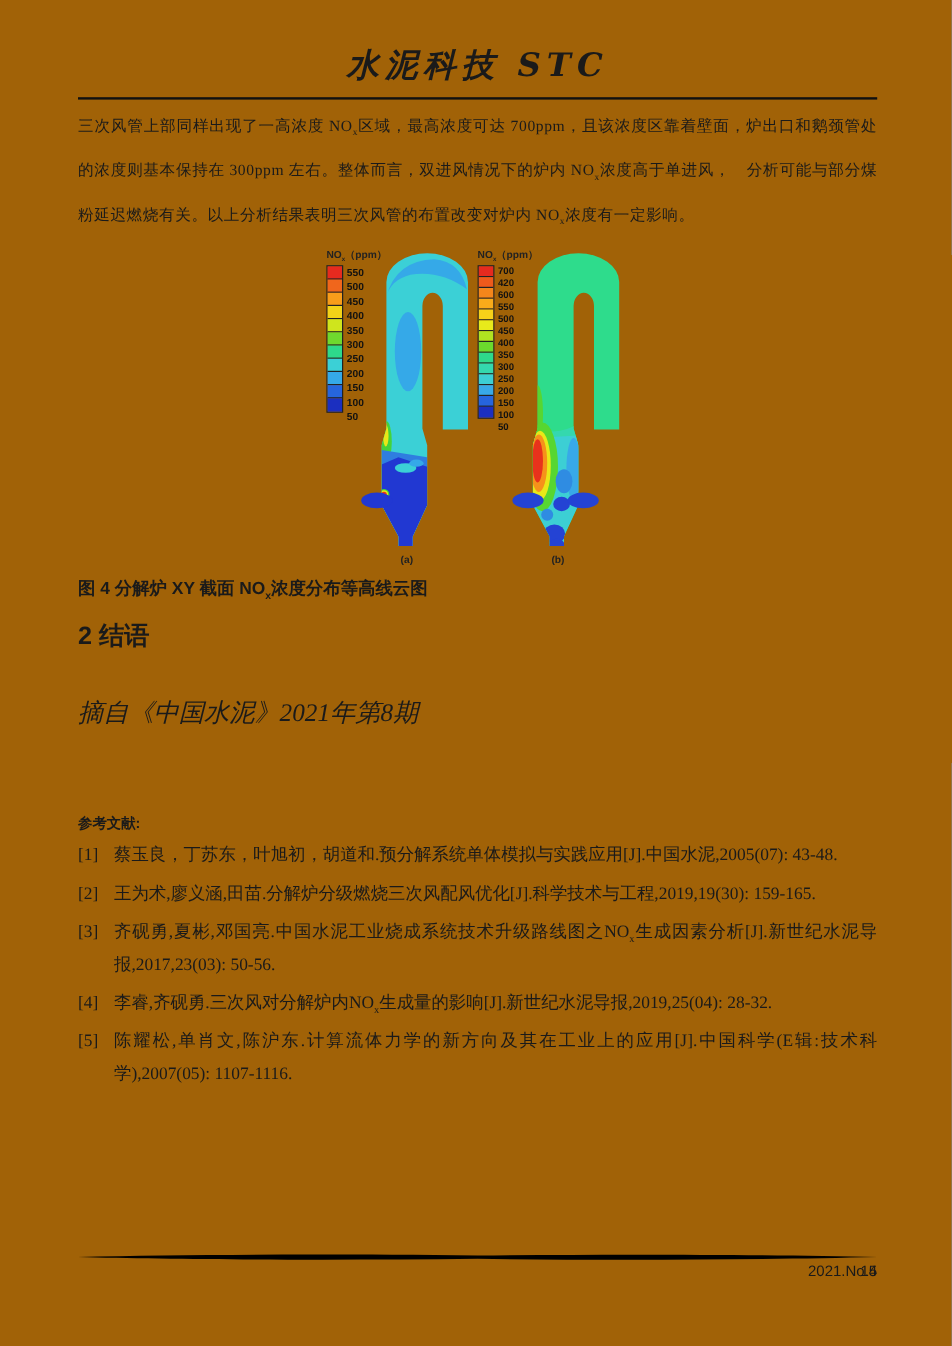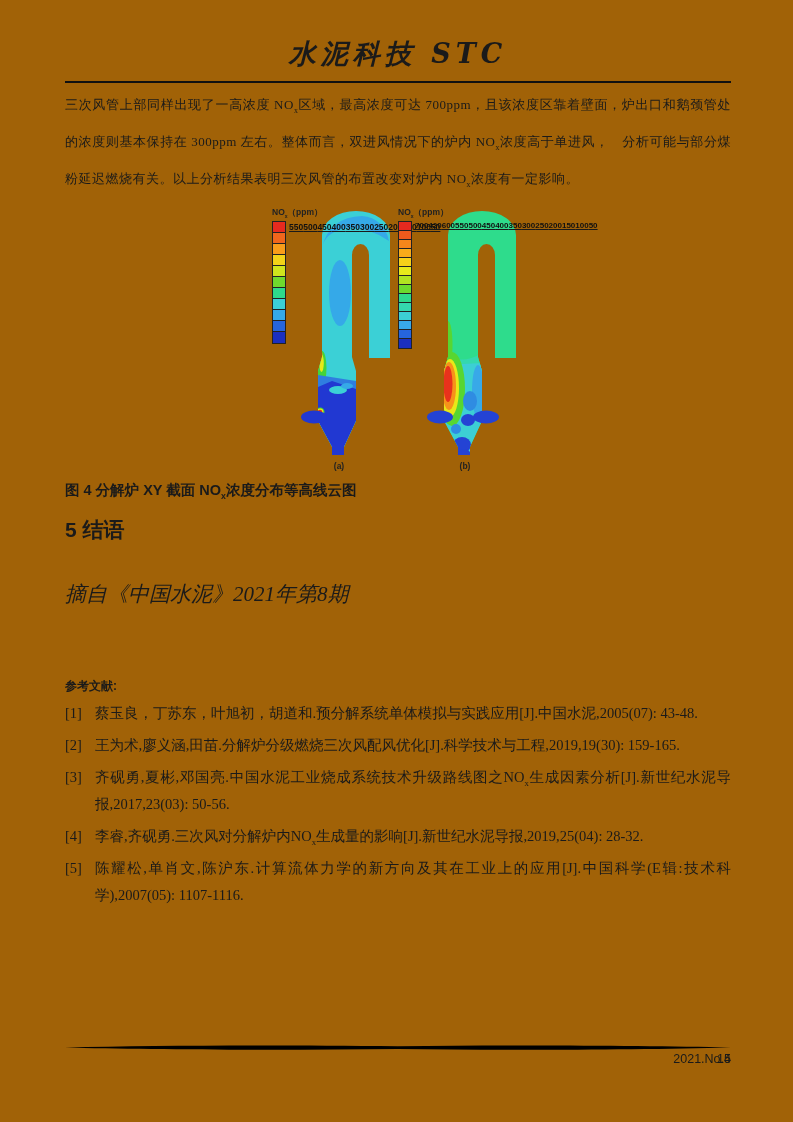--- a/index.html
+++ b/index.html
@@ -46,21 +46,21 @@
   .panel{position:relative;width:126px;height:268px;}
   .cbar{position:absolute;left:0;top:2px;z-index:2;}
   .cbar-title{
     font-family:"Liberation Sans","DejaVu Sans",sans-serif;
     font-size:8.5px;font-weight:700;color:#222;white-space:nowrap;margin-bottom:2px;
   }
   .cbar-body{display:flex;align-items:flex-start;}
   .swatches{width:12px;border:1px solid #222;}
   .swatch{width:100%;box-sizing:border-box;border-bottom:1px solid #222;}
   .swatch:last-child{border-bottom:none;}
-  .ticks{margin-left:3px;display:flex;flex-direction:row;text-decoration:underline;}
+  .ticks{margin-left:3px;display:flex;flex-direction:column;}
   .tick{
     font-family:"Liberation Sans","DejaVu Sans",sans-serif;
     font-weight:700;color:#111;white-space:nowrap;
   }
   .p0 .swatch{height:11px;} .p0 .tick{height:12px;line-height:12px;font-size:8.5px;}
   .p1 .swatch{height:9px;}  .p1 .tick{height:10px;line-height:10px;font-size:8px;}
   .furnace{position:absolute;left:0;top:0;z-index:1;}
   .panel-label{
     position:absolute;bottom:2px;left:8px;width:118px;
     text-align:center;
@@ -248,21 +248,21 @@
               </div>
           </div>
         </div>
         <div class="panel-label">(b)</div>
       </div>
 
     </div>
     <div class="fig-caption">图 4  分解炉 XY 截面 NO<sub>x</sub>浓度分布等高线云图</div>
   </div>
 
-  <h2 class="section-heading">5  结语</h2>
+  <h2 class="section-heading">2  结语</h2>
 
 
   <p class="source-note">摘自《中国水泥》2021年第8期</p>
 
   <div class="refs">
     <div class="refs-heading">参考文献:</div>
     <div class="ref-item">
       <span class="ref-marker">[1]</span>
       <span class="ref-text">蔡玉良，丁苏东，叶旭初，胡道和.预分解系统单体模拟与实践应用[J].中国水泥,2005(07): 43-48.</span>
     </div>

